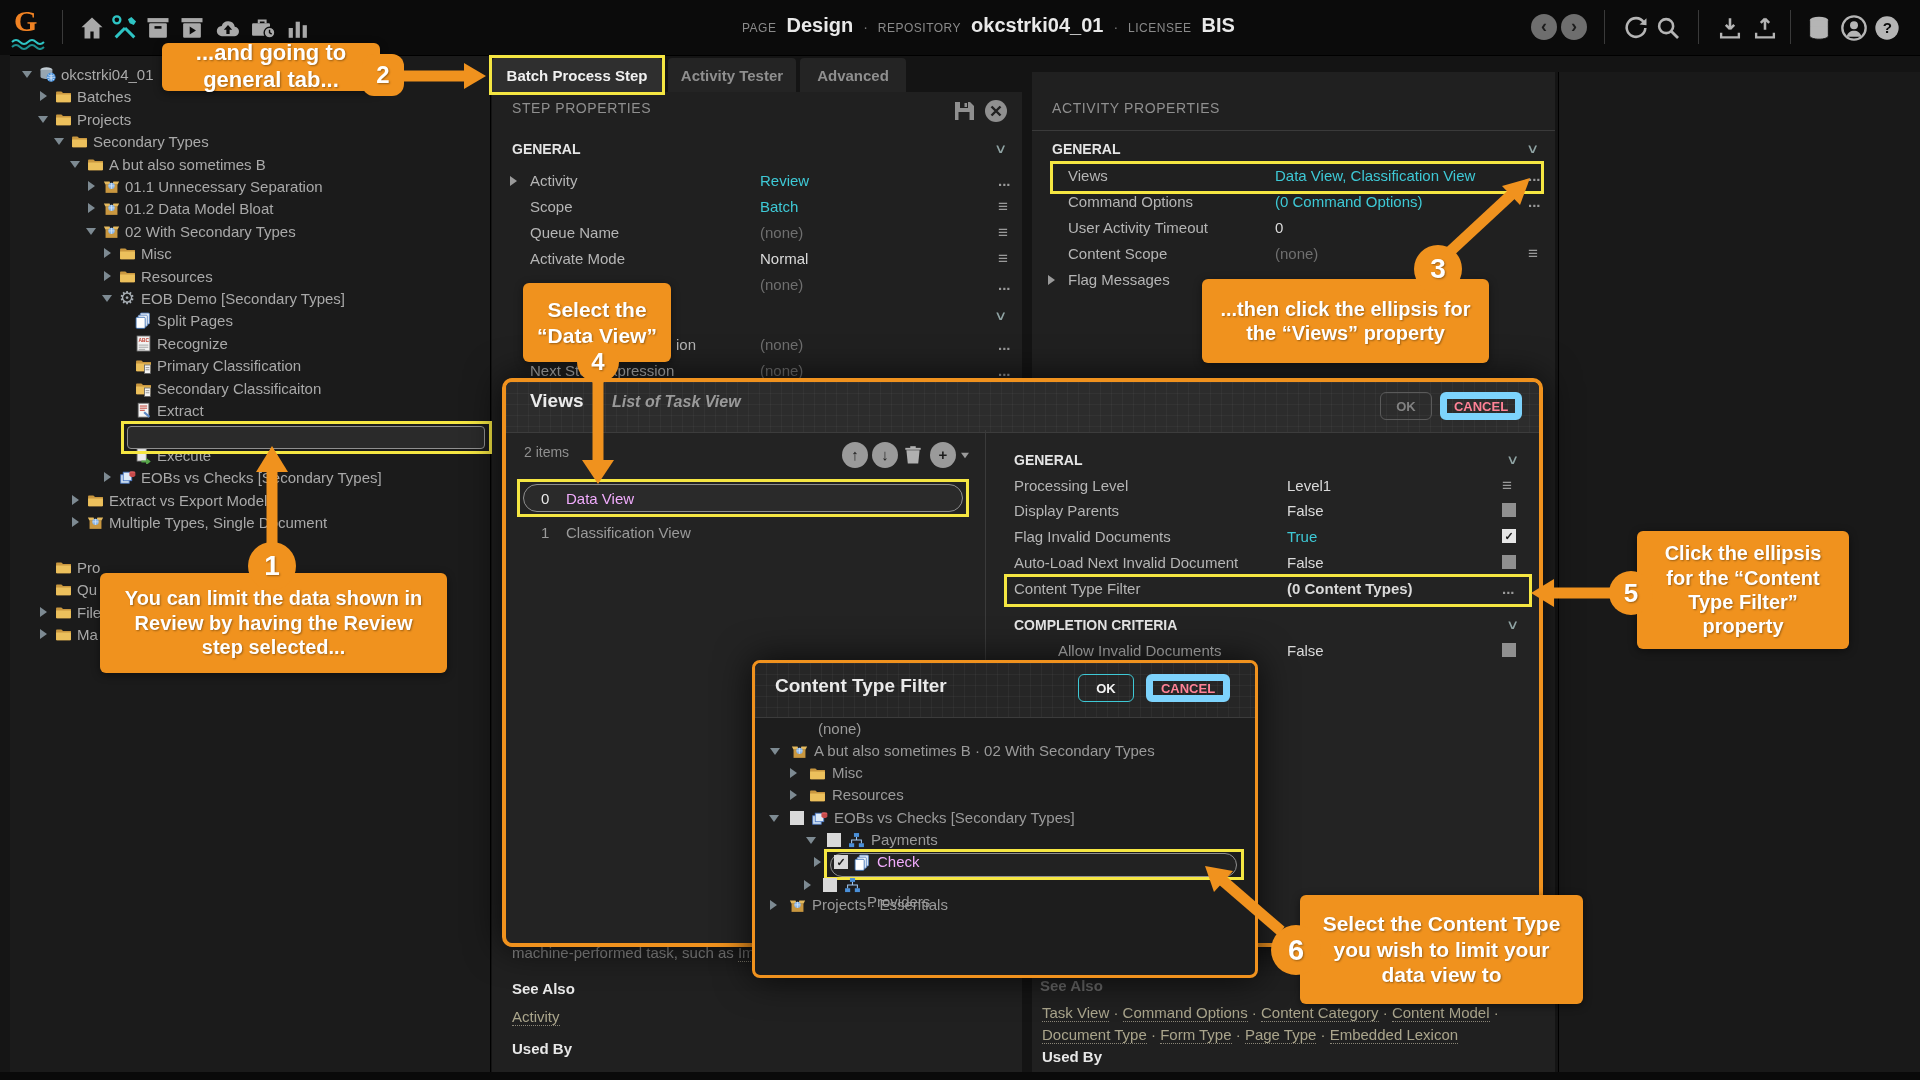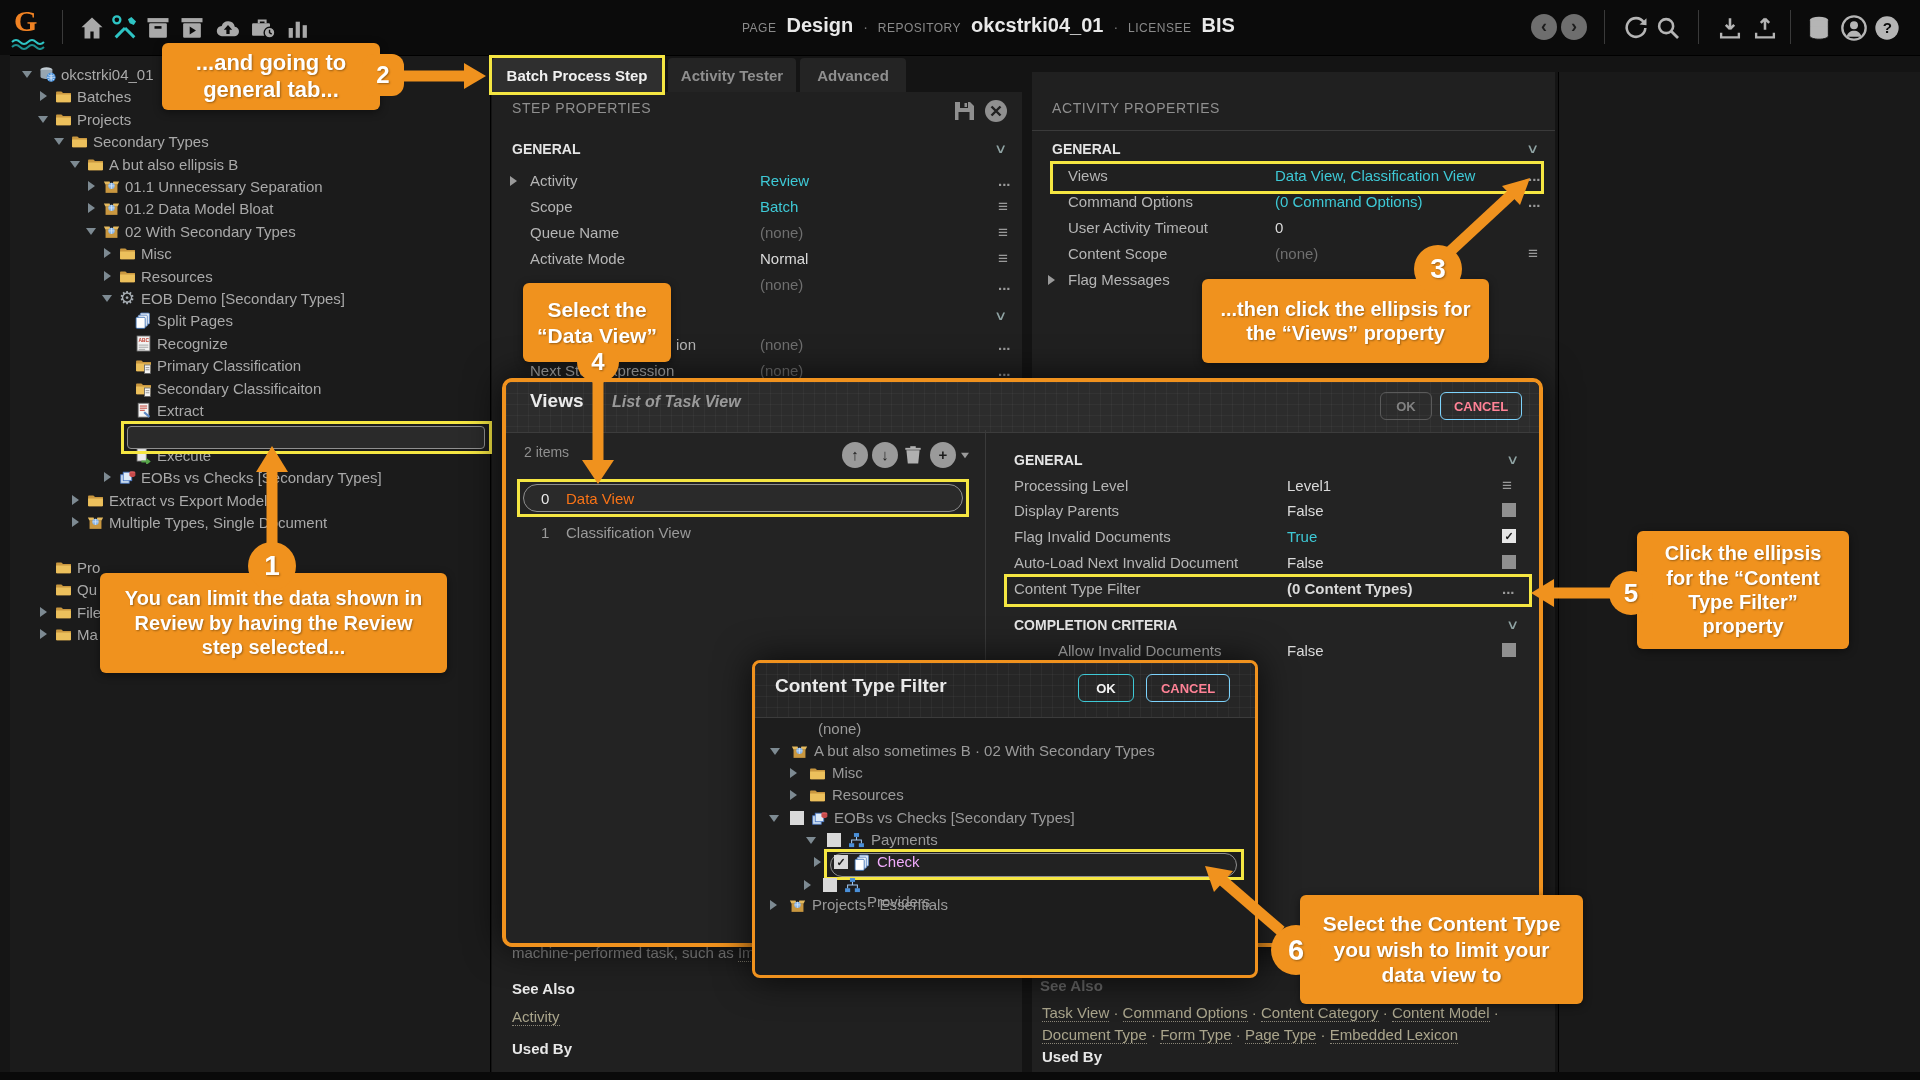--- a/index.html
+++ b/index.html
@@ -50,21 +50,21 @@
   .dialog{position:absolute;background:#232323;border:4px solid #F0921E;border-radius:10px;box-shadow:0 0 36px rgba(0,0,0,.75);box-sizing:border-box;}
   .dlg-hdr{position:absolute;left:0;top:0;right:0;background-color:#2c2c2c;border-radius:6px 6px 0 0;border-bottom:1px solid #3c3c3c;
     background-image:linear-gradient(rgba(255,255,255,.035) 1px,transparent 1px),linear-gradient(90deg,rgba(255,255,255,.035) 1px,transparent 1px);
     background-size:11px 11px;}
   .dlg-title{position:absolute;font-size:19px;font-weight:bold;color:#eaeaea;white-space:nowrap;}
   .dlg-sub{position:absolute;font-size:16px;font-style:italic;font-weight:bold;color:#9a9a9a;white-space:nowrap;}
   .btn{position:absolute;display:flex;align-items:center;justify-content:center;font-size:13px;font-weight:bold;
        border-radius:6px;background:transparent;box-sizing:border-box;z-index:5;}
   .btn-ok-dis{border:1px solid #5a5a5a;color:#828282;}
   .btn-ok{border:1px solid #3EC9D6;color:#f2f2f2;}
-  .btn-cancel{border:1px solid #7dd3fc;color:#ff8296;}
+  .btn-cancel{border:7px solid #7dd3fc;color:#ff8296;}
   .tool-circ{position:absolute;width:26px;height:26px;border-radius:50%;background:#9a9a9a;color:#1c1c1c;
              font-size:15px;font-weight:bold;text-align:center;line-height:26px;z-index:4;}
   
   .callout{position:absolute;background:#F0921E;border-radius:6px;color:#fff;font-weight:bold;text-align:center;
            display:flex;align-items:center;justify-content:center;z-index:30;box-shadow:0 2px 8px rgba(0,0,0,.45);
            text-shadow:1px 1px 2px rgba(0,0,0,.35);line-height:1.22;}
   .badge{position:absolute;background:#F0921E;color:#fff;font-weight:bold;text-align:center;z-index:31;
          text-shadow:1px 1px 2px rgba(0,0,0,.35);}
   .link{border-bottom:1px dotted #8a8577;cursor:pointer;}
   #arrows{position:absolute;left:0;top:0;z-index:32;pointer-events:none;}
@@ -204,21 +204,21 @@
             <path d="M1 6h14v6.4c0 .6-.4 1-1 1H2c-.6 0-1-.4-1-1z" fill="#ecc05c"></path>
           </svg></div>
         <div class="tree-lbl" style="left: 93px;">Secondary Types</div>
       </div>
       <div class="tree-row" style="top: 98.6px;">
         <div class="arr-d" style="left: 70px; top: 7px;"></div>
         <div class="tree-ic" style="left: 87px;"><svg width="17" height="17" viewBox="0 0 16 16">
             <path d="M1 4.2c0-.6.4-1 1-1h4l1.6 1.6H15v7.6c0 .6-.4 1-1 1H2c-.6 0-1-.4-1-1z" fill="#c9973f"></path>
             <path d="M1 6h14v6.4c0 .6-.4 1-1 1H2c-.6 0-1-.4-1-1z" fill="#ecc05c"></path>
           </svg></div>
-        <div class="tree-lbl" style="left: 109px;">A but also ellipsis B</div>
+        <div class="tree-lbl" style="left: 109px;">A but also sometimes B</div>
       </div>
       <div class="tree-row" style="top: 121px;">
         <div class="arr-r" style="left: 88px; top: 5px;"></div>
         <div class="tree-ic" style="left: 103px;"><svg width="17" height="17" viewBox="0 0 16 16">
             <rect x="2.4" y="6.4" width="11.2" height="7.6" fill="#c9973f"></rect>
             <path d="M2.4 6.4L.8 3.4h5.4l1.2 3z" fill="#e4b95e"></path>
             <path d="M13.6 6.4l1.6-3H9.8l-1.2 3z" fill="#e4b95e"></path>
             <circle cx="8" cy="7.4" r="3" fill="#8cb7e8"></circle>
             <path d="M5.2 7.4h5.6M8 4.6v5.6" stroke="#d7e7f8" stroke-width=".7"></path>
           </svg></div>
@@ -522,21 +522,21 @@
       <div class="row-label" style="left: 1014px; top: 554px; z-index: 13;">Auto-Load Next Invalid Document</div>
       <div class="row-value v-plain" style="left: 1287px; top: 554px; z-index: 13;">False</div>
       <div class="cb cb-off" style="left: 1502px; top: 555px; z-index: 13;"></div>
       <div class="row-label" style="left: 1014px; top: 580px; z-index: 13;">Content Type Filter</div>
       <div class="row-value v-plain" style="left: 1287px; top: 580px; z-index: 13; font-weight: bold;">(0 Content Types)</div>
       <div class="ctrl" style="left: 1502px; top: 580px; font-weight: bold; z-index: 13;">...</div>
       <div class="row-label" style="left: 1014px; top: 642px; z-index: 13; margin-left: 44px;">Allow Invalid Documents</div>
       <div class="row-value v-plain" style="left: 1287px; top: 642px; z-index: 13;">False</div>
       <div class="cb cb-off" style="left: 1502px; top: 643px; z-index: 13;"></div>
       <div class="row-value" style="left: 541px; top: 490px; color: rgb(233, 233, 233); z-index: 13;">0</div>
-      <div class="row-value" style="left: 566px; top: 490px; color: #f97316; z-index: 13;">Data View</div>
+      <div class="row-value" style="left: 566px; top: 490px; color: #f0abfc; z-index: 13;">Data View</div>
       <div class="row-value" style="left: 541px; top: 524px; color: rgb(154, 154, 154); z-index: 13;">1</div>
       <div class="row-value" style="left: 566px; top: 524px; color: rgb(154, 154, 154); z-index: 13;">Classification View</div>
       <div class="row-value" style="left: 818px; top: 720px; color: rgb(154, 154, 154); z-index: 18;">(none)</div>
       <div class="arr-d" style="left: 770px; top: 748px; z-index: 18;"></div>
       <div class="tree-ic" style="left: 791px; top: 743px; position: absolute; z-index: 18;"><svg width="17" height="17" viewBox="0 0 16 16">
           <rect x="2.4" y="6.4" width="11.2" height="7.6" fill="#c9973f"></rect>
           <path d="M2.4 6.4L.8 3.4h5.4l1.2 3z" fill="#e4b95e"></path>
           <path d="M13.6 6.4l1.6-3H9.8l-1.2 3z" fill="#e4b95e"></path>
           <circle cx="8" cy="7.4" r="3" fill="#8cb7e8"></circle>
           <path d="M5.2 7.4h5.6M8 4.6v5.6" stroke="#d7e7f8" stroke-width=".7"></path>
@@ -593,21 +593,21 @@
       <div class="tree-ic" style="left: 789px; top: 897px; position: absolute; z-index: 18;"><svg width="17" height="17" viewBox="0 0 16 16">
           <rect x="2.4" y="6.4" width="11.2" height="7.6" fill="#c9973f"></rect>
           <path d="M2.4 6.4L.8 3.4h5.4l1.2 3z" fill="#e4b95e"></path>
           <path d="M13.6 6.4l1.6-3H9.8l-1.2 3z" fill="#e4b95e"></path>
           <circle cx="8" cy="7.4" r="3" fill="#8cb7e8"></circle>
           <path d="M5.2 7.4h5.6M8 4.6v5.6" stroke="#d7e7f8" stroke-width=".7"></path>
         </svg></div>
       <div class="row-value" style="left: 812px; top: 896px; color: rgb(154, 154, 154); z-index: 18;">Projects · Essentials</div>
       <div class="callout" style="left: 100px; top: 573px; width: 347px; height: 100px; font-size: 20px; padding: 6px 12px; box-sizing: border-box;">You can limit the data shown in Review by having the Review step selected...</div>
       <div class="badge" style="left: 248px; top: 542px; width: 48px; height: 48px; border-radius: 50%; font-size: 28px; line-height: 48px;">1</div>
-      <div class="callout" style="left: 162px; top: 43px; width: 218px; height: 67px; font-size: 22px; padding: 6px 12px; box-sizing: border-box;">...and going to general tab...</div>
+      <div class="callout" style="left: 162px; top: 43px; width: 218px; height: 48px; font-size: 22px; padding: 6px 12px; box-sizing: border-box;">...and going to general tab...</div>
       <div class="badge" style="left: 362px; top: 54px; width: 42px; height: 42px; border-radius: 12px; font-size: 24px; line-height: 42px;">2</div>
       <div class="callout" style="left: 1202px; top: 279px; width: 287px; height: 84px; font-size: 20px; padding: 6px 6px; box-sizing: border-box;">...then click the ellipsis for the “Views” property</div>
       <div class="badge" style="left: 1414px; top: 245px; width: 48px; height: 48px; border-radius: 50%; font-size: 28px; line-height: 48px;">3</div>
       <div class="callout" style="left: 523px; top: 283px; width: 148px; height: 79px; font-size: 21px; padding: 6px 12px; box-sizing: border-box;">Select the “Data View”</div>
       <div class="badge" style="left: 577px; top: 341px; width: 42px; height: 42px; border-radius: 50%; font-size: 24px; line-height: 42px;">4</div>
       <div class="callout" style="left: 1637px; top: 531px; width: 212px; height: 118px; font-size: 20px; padding: 6px 12px; box-sizing: border-box;">Click the ellipsis for the “Content Type Filter” property</div>
       <div class="badge" style="left: 1609px; top: 571px; width: 44px; height: 44px; border-radius: 50%; font-size: 26px; line-height: 44px;">5</div>
       <div class="callout" style="left: 1300px; top: 895px; width: 283px; height: 109px; font-size: 21px; padding: 6px 12px; box-sizing: border-box;">Select the Content Type you wish to limit your data view to</div>
       <div class="badge" style="left: 1271px; top: 925px; width: 50px; height: 50px; border-radius: 50%; font-size: 29px; line-height: 50px;">6</div>
     </div>

